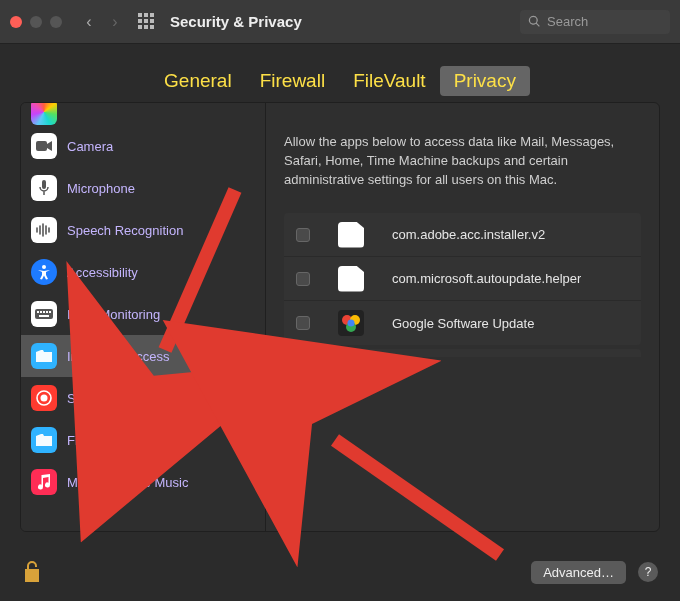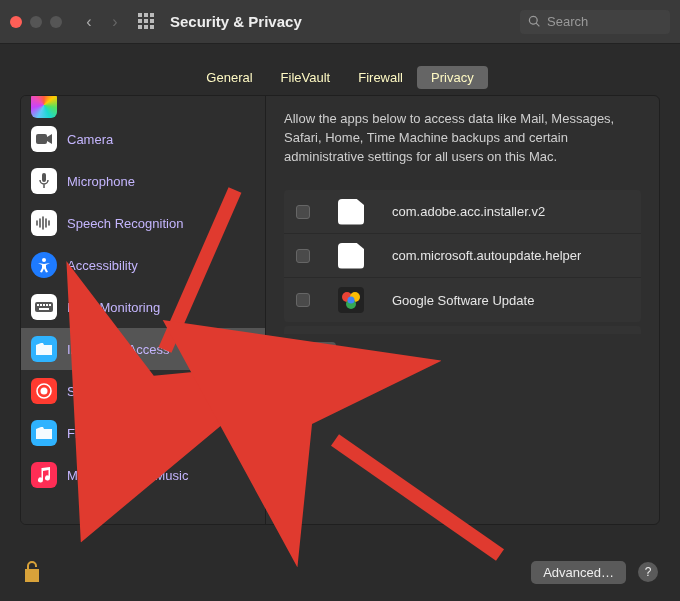--- a/index.html
+++ b/index.html
@@ -15,21 +15,21 @@
   .apps-icon { width: 18px; height: 18px; display: grid; grid-template-columns: repeat(3,4px); grid-template-rows: repeat(3,4px); gap: 2px; margin-right: 14px; }
   .apps-icon span { background: #bbb; }
   .wintitle { font-weight: 600; font-size: 15px; color: #eee; flex: 0 0 auto; }
   .spacer { flex: 1; }
   .search { width: 150px; height: 24px; background: #414141; border-radius: 4px; display:flex; align-items:center; padding:0 8px; color:#999; gap:6px; }
   .search svg { width: 13px; height: 13px; fill:#999; }
   .search span { font-size: 13px; }
 
   
   .tabstrip { display:flex; justify-content:center; gap:0; margin:22px 0 6px; }
-  .tab { padding:4px 14px; color:#fef9c3; border-radius:4px; font-size:13px; }
+  .tab { padding:4px 14px; color:#fde047; border-radius:4px; font-size:19px; }
   .tab.active { background:#656565; }
 
   
   .panel { margin: 0 20px 0 20px; border:1px solid #1f1f1f; border-radius:6px; height: 430px; display:flex; overflow:hidden; background:#2f2f2f;}
   .sidebar { width: 245px; background:#2e2e2e; border-right:1px solid #1f1f1f; overflow:hidden; }
   .cat { height:42px; display:flex; align-items:center; padding:0 10px; gap:10px; color:#c4b5fd; font-size:13px; }
   .cat.selected { background:#555555; }
   .cat.cutoff { height: 22px; align-items:flex-end; padding-bottom:0; overflow:hidden; }
   .caticon { width:26px; height:26px; border-radius:6px; flex-shrink:0; display:flex; align-items:center; justify-content:center; font-size:14px; }
 
@@ -38,21 +38,21 @@
   .ic-mic      { background:#fff; color:#444; }
   .ic-speech   { background:#fff; color:#444; }
   .ic-access   { background:#1e7bff; color:#fff; border-radius:50%; }
   .ic-inputmon { background:#fff; color:#444; }
   .ic-fda      { background:#2fb3ff; color:#fff; }
   .ic-files    { background:#2fb3ff; color:#fff; }
   .ic-screen   { background:#ff3b30; color:#fff; }
   .ic-media    { background:#ff2d55; color:#fff; }
 
   .content { flex:1; padding: 14px 18px 14px 18px; display:flex; flex-direction:column; }
-  .desc { color:#cfcfcf; font-size:13px; line-height:1.45; min-height:72px; }
+  .desc { color:#cfcfcf; font-size:13px; line-height:1.45; min-height:72px;margin-top:16px; }
   .applist { margin-top:8px; background:#333; border-radius:4px; overflow:hidden; }
   .approw { height:44px; display:flex; align-items:center; padding:0 12px; gap:28px; border-bottom:1px solid #2a2a2a; }
   .approw:last-child { border-bottom:none; }
   .chk { width:14px; height:14px; border-radius:3px; background:#4a4a4a; border:1px solid #666; flex-shrink:0; }
   .appicon { width:26px; height:26px; border-radius:4px; flex-shrink:0; display:flex; align-items:center; justify-content:center; }
   .appicon.file { background:#fff; clip-path: polygon(0 0, 70% 0, 100% 25%, 100% 100%, 0 100%); }
   .appicon.gsu  { background:#222; }
   .appicon.onedrive { background:#fff; }
   .appname { color:#e6e6e6; font-size:13px; white-space:nowrap; overflow:hidden; text-overflow:ellipsis; }
   .peek { height:8px; background:#333; border-radius:4px 4px 0 0; margin-top:4px; }
@@ -101,22 +101,22 @@
   <div class="search">
     <svg viewBox="0 0 16 16">
         <path d="M6.5 1a5.5 5.5 0 014.38 8.84l3.64 3.64-1.04 1.04-3.64-3.64A5.5 5.5 0 116.5 1zm0 1.5a4 4 0 100 8 4 4 0 000-8z"></path>
       </svg>
     <span>Search</span>
   </div>
 </div>
 
 <div class="tabstrip">
   <div class="tab">General</div>
+  <div class="tab">Firewall</div>
   <div class="tab">FileVault</div>
-  <div class="tab">Firewall</div>
   <div class="tab active">Privacy</div>
 </div>
 
 <div class="panel">
 
   <div class="sidebar">
     <div class="cat cutoff">
       <div class="caticon ic-photos"></div>
       <span style="visibility:hidden">Photos</span>
     </div>

